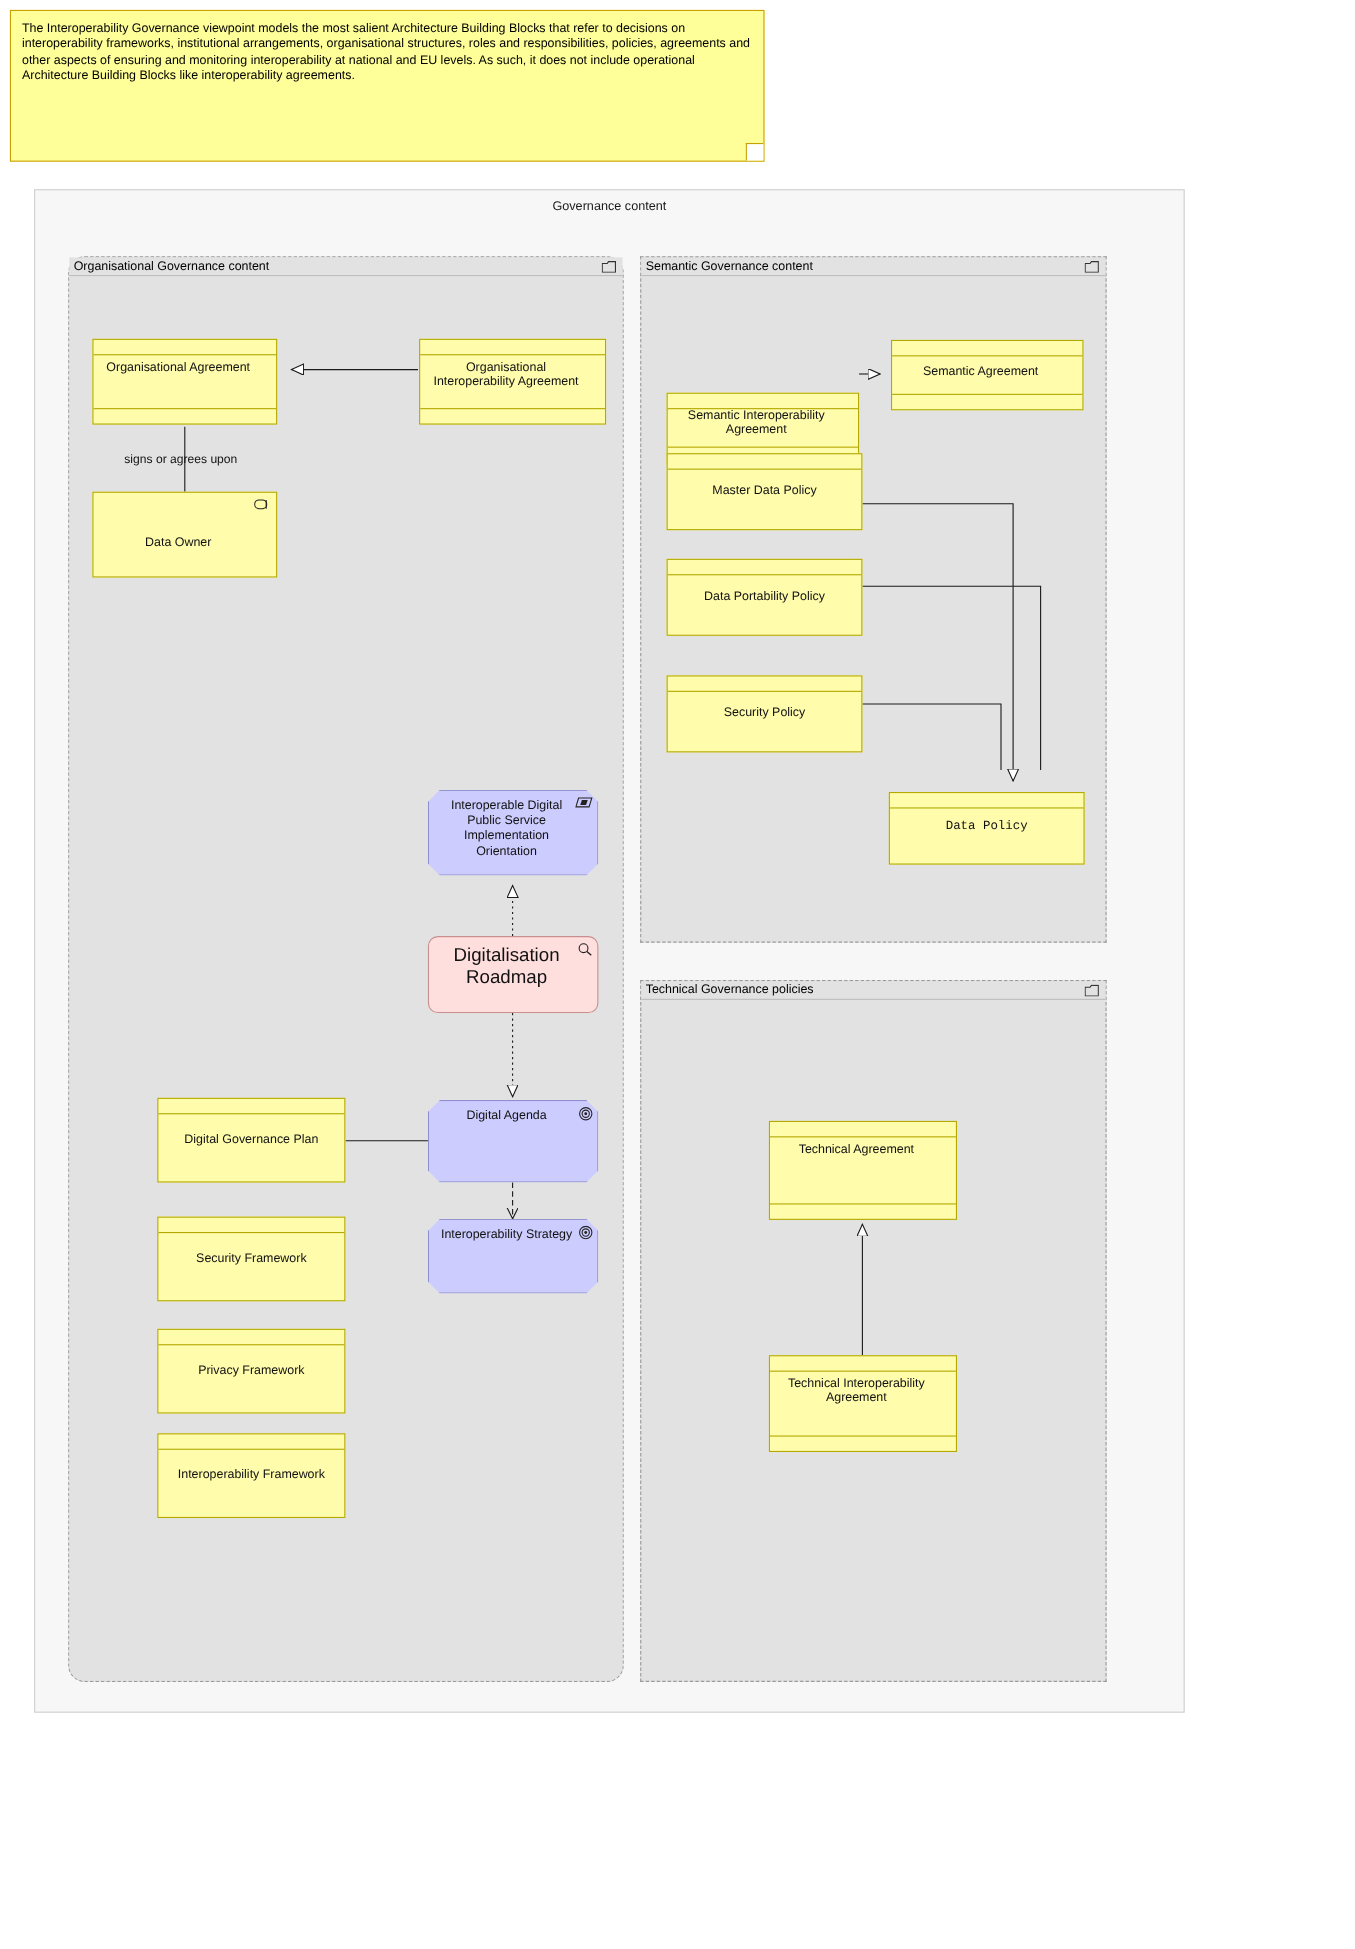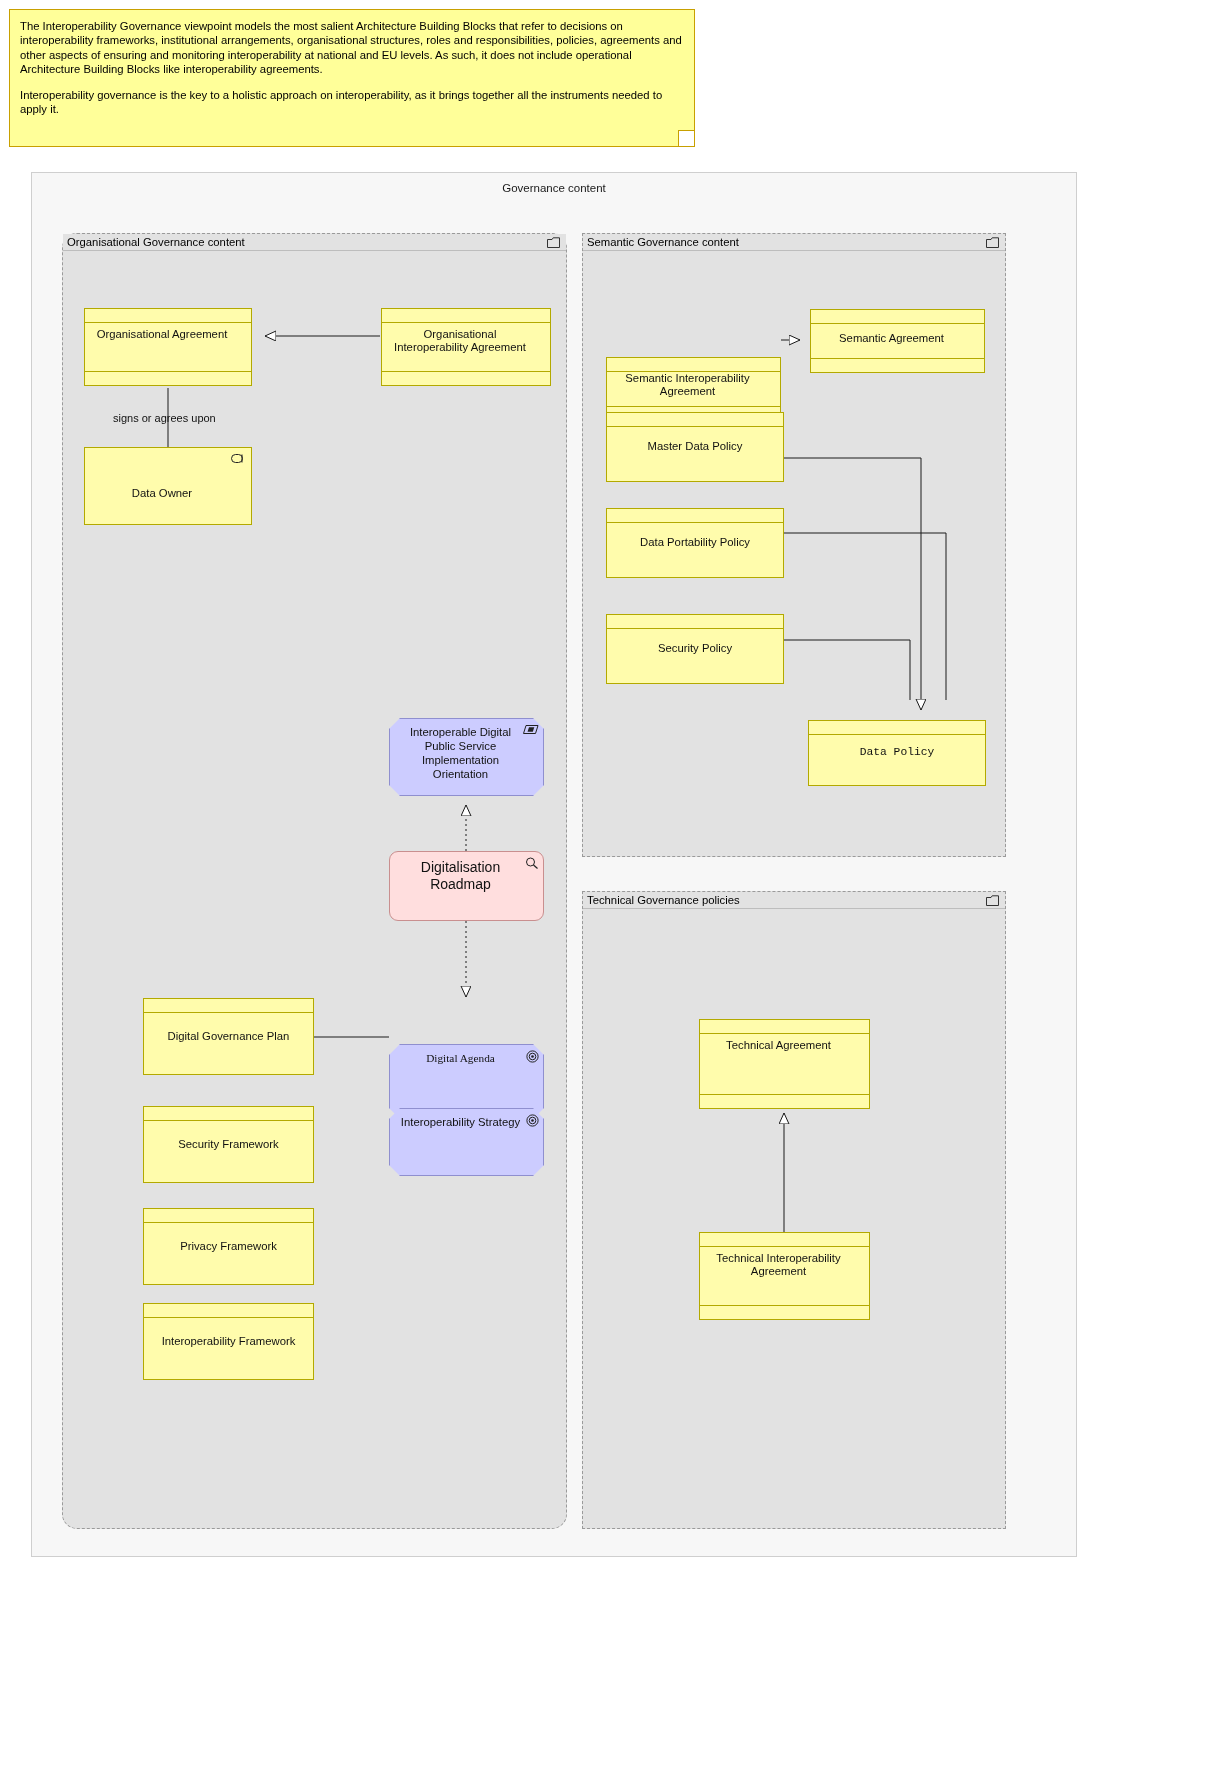--- a/index.html
+++ b/index.html
@@ -109,33 +109,32 @@
   
   .deliv{
     position:absolute;
     background:#ffdede;
     border:1px solid #c98f8f;
     border-radius:9px;
     box-sizing:border-box;
   }
   .deliv .label{
     position:absolute;left:6px;right:18px;top:7px;
-    text-align:center;font-size:14px;line-height:1.2;color:#111;
+    text-align:center;font-size:17px;line-height:1.2;color:#111;
   }
 
   .icon{position:absolute;right:4px;top:5px;}
   .edge-label{position:absolute;font-size:11px;color:#111;white-space:nowrap;}
   svg.ovl{position:absolute;left:0;top:0;overflow:visible;pointer-events:none;}
 </style>
 </head>
 <body>
 
 <div class="abs" id="note">
   <p>The Interoperability Governance viewpoint models the most salient Architecture Building Blocks that refer to decisions on interoperability frameworks, institutional arrangements, organisational structures, roles and responsibilities, policies, agreements and other aspects of ensuring and monitoring interoperability at national and EU levels. As such, it does not include operational Architecture Building Blocks like interoperability agreements.</p>
-  <p>Interoperability governance is the key to a holistic approach on interoperability, as it brings together all the instruments needed to apply it.</p>
   <span class="fold"></span>
 </div>
 
 <div class="abs" id="governance">
   <div id="governance-title">Governance content</div>
 </div>
 
 <div class="abs group" id="grp-org">
   <div class="group-header">
     <span>Organisational Governance content</span>
@@ -235,21 +234,21 @@
     <circle cx="5.5" cy="5" r="4" fill="none" stroke="#222" stroke-width="1"></circle>
     <line x1="8.5" y1="8" x2="12.5" y2="11.5" stroke="#222" stroke-width="1.2"></line>
   </svg>
 </div>
 
 <div class="abs el bobject" style="left:143px;top:998px;width:171px;height:77px;">
   <div class="bar-top"></div>
   <div class="label">Digital Governance Plan</div>
 </div>
 
-<div class="abs motiv" style="left:389px;top:1044px;width:155px;height:75px;font-family:Liberation Serif, serif;">
+<div class="abs motiv" style="left:389px;top:1000px;width:155px;height:75px;">
   <div class="label">Digital Agenda</div>
   <svg class="icon" width="13" height="13" viewBox="0 0 13 13">
     <circle cx="6.5" cy="6.5" r="5.6" fill="none" stroke="#222" stroke-width="1"></circle>
     <circle cx="6.5" cy="6.5" r="3.3" fill="none" stroke="#222" stroke-width="1"></circle>
     <circle cx="6.5" cy="6.5" r="1.3" fill="#222"></circle>
   </svg>
 </div>
 
 <div class="abs motiv" style="left:389px;top:1108px;width:155px;height:68px;">
   <div class="label">Interoperability Strategy</div>

